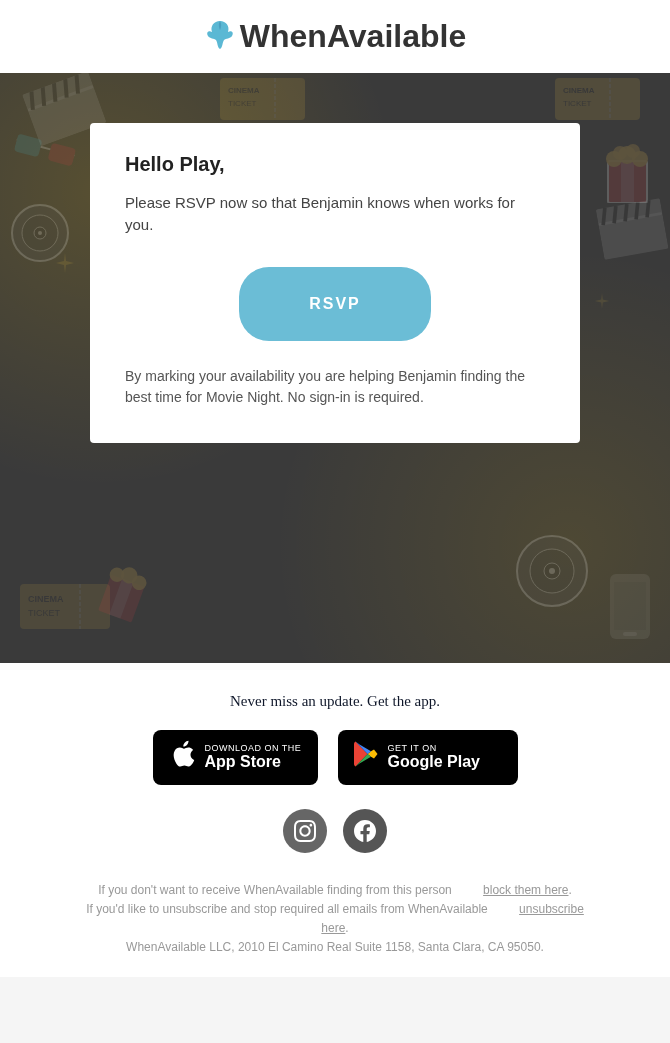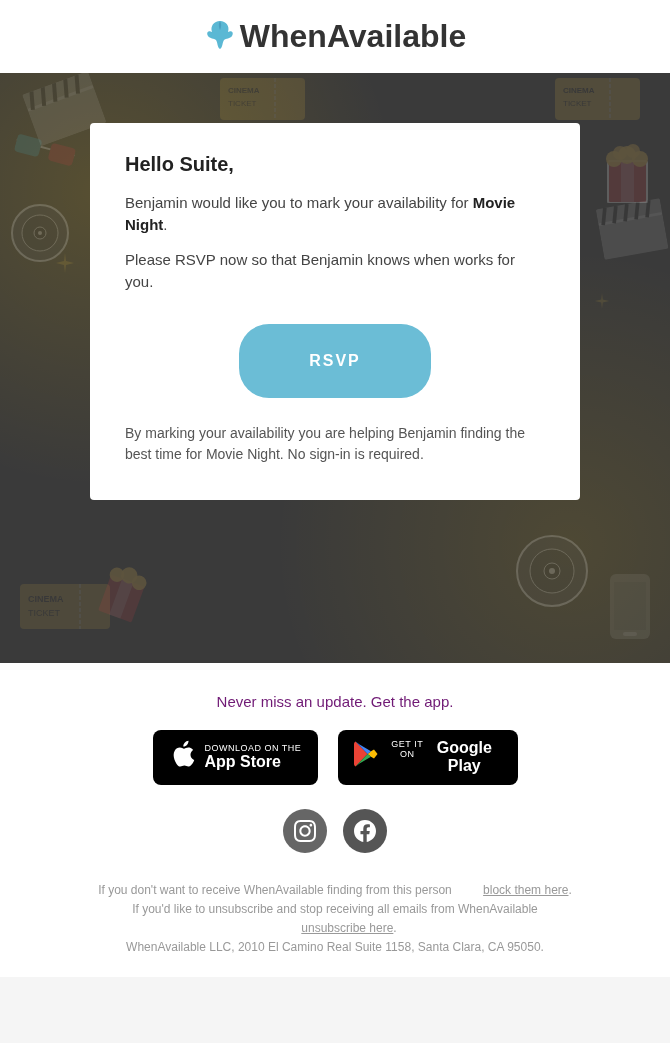--- a/index.html
+++ b/index.html
@@ -102,22 +102,23 @@
 
     
     .bottom-section {
       background: #ffffff;
       text-align: center;
       padding: 30px 20px 20px 20px;
     }
 
     .get-app-text {
       font-size: 15px;
-      color: #701a75;
+      color: #0f172a;
       margin-bottom: 20px;
+      font-family: Liberation Serif, serif;
     }
 
     .app-buttons {
       display: flex;
       justify-content: center;
       gap: 20px;
       margin-bottom: 24px;
     }
 
     .app-store-btn {
@@ -170,21 +171,21 @@
       height: 55px;
       cursor: pointer;
     }
 
     .google-play-btn .btn-icon {
       font-size: 26px;
     }
 
     .google-play-btn .btn-texts {
       display: flex;
-      flex-direction: row;
+      flex-direction: column;
       align-items: flex-start;
     }
 
     .google-play-btn .btn-small {
       font-size: 9px;
       color: #fff;
       text-transform: uppercase;
       letter-spacing: 0.5px;
     }
 
@@ -381,24 +382,21 @@
       <path d="M10 0 L11 8 L19 10 L11 12 L10 20 L9 12 L1 10 L9 8 Z" fill="#f5c842" opacity="0.7"></path>
     </svg>
   </div>
   <div class="bg-decoration" style="top:220px;right:60px;">
     <svg width="16" height="16" viewBox="0 0 20 20" fill="none" xmlns="http://www.w3.org/2000/svg">
       <path d="M10 0 L11 8 L19 10 L11 12 L10 20 L9 12 L1 10 L9 8 Z" fill="#f5c842" opacity="0.6"></path>
     </svg>
   </div>
 
   <div class="content-card">
-    <div class="greeting">Hello Suite,</div>
-    <p class="body-text">
-      <span>Benjamin would like you to mark your availability for </span><strong>Movie Night</strong><span>.</span>
-    </p>
+    <div class="greeting">Hello Play,</div>
     <p class="body-text">Please RSVP now so that Benjamin knows when works for you.</p>
 
     <div class="rsvp-wrapper">
       <button class="rsvp-btn">RSVP</button>
     </div>
 
     <p class="footer-note">By marking your availability you are helping Benjamin finding the best time for Movie Night. No sign-in is required.</p>
   </div>
 </div>
 
@@ -446,16 +444,16 @@
 
     <div class="social-icon-circle facebook">
       <svg viewBox="0 0 24 24" xmlns="http://www.w3.org/2000/svg">
         <path d="M24 12.073c0-6.627-5.373-12-12-12s-12 5.373-12 12c0 5.99 4.388 10.954 10.125 11.854v-8.385H7.078v-3.47h3.047V9.43c0-3.007 1.792-4.669 4.533-4.669 1.312 0 2.686.235 2.686.235v2.953H15.83c-1.491 0-1.956.925-1.956 1.874v2.25h3.328l-.532 3.47h-2.796v8.385C19.612 23.027 24 18.062 24 12.073z"></path>
       </svg>
     </div>
   </div>
 
   <div class="legal-text">
     <span>If you don't want to receive WhenAvailable finding from this person </span><a href="#">block them here</a><span>.</span><br>
-    <span>If you'd like to unsubscribe and stop receiving all emails from WhenAvailable </span><a href="#">unsubscribe here</a><span>.</span><br>
+    <span>If you'd like to unsubscribe and stop required all emails from WhenAvailable </span><a href="#">unsubscribe here</a><span>.</span><br>
     <span>WhenAvailable LLC, 2010 El Camino Real Suite 1158, Santa Clara, CA 95050.</span>
   </div>
 </div>
 
 </body></html>

